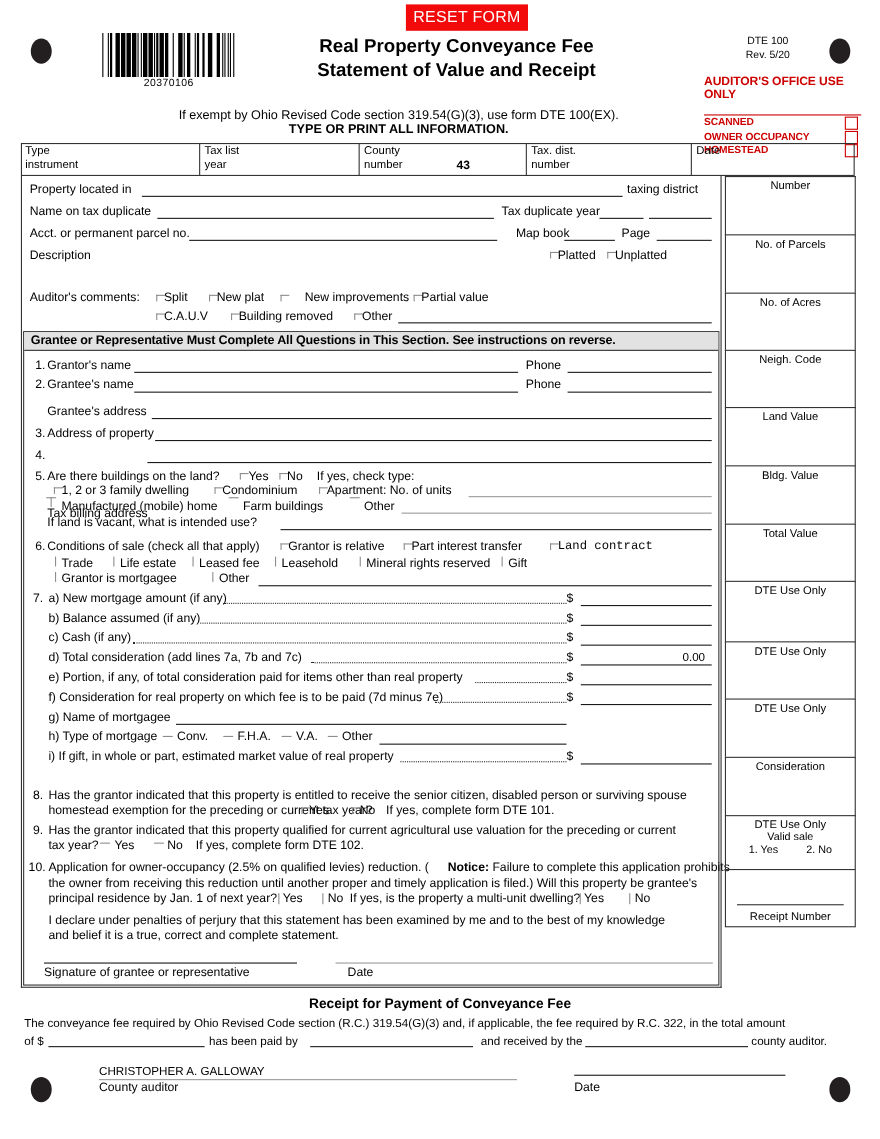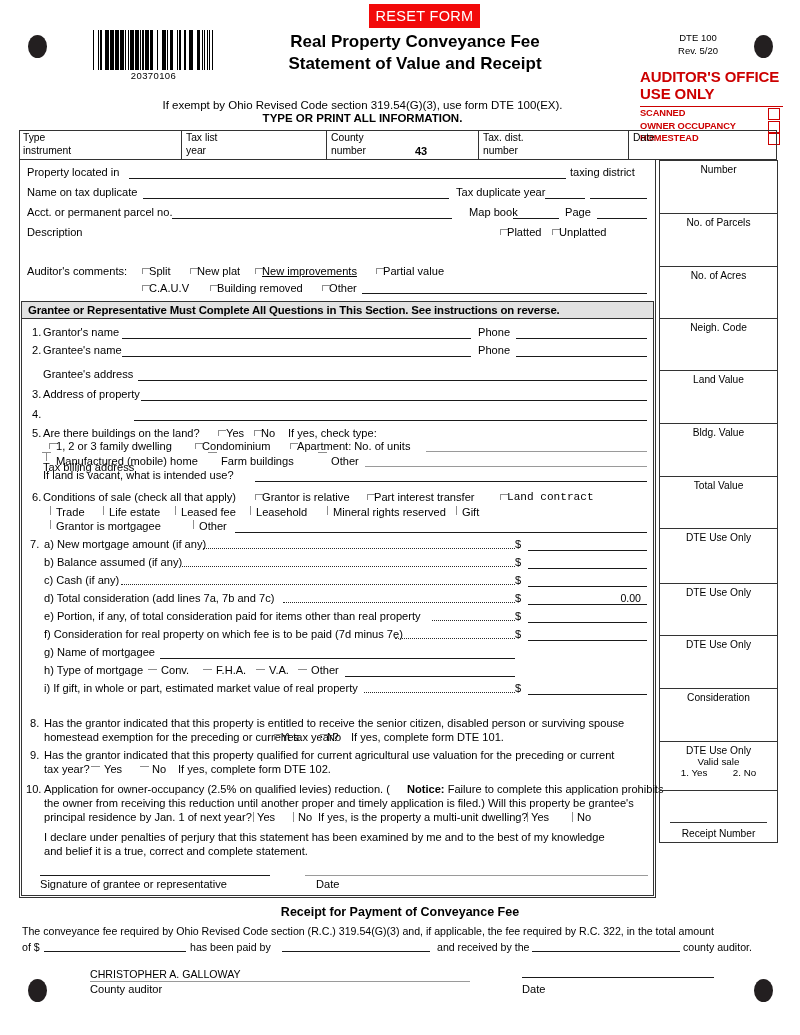--- a/index.html
+++ b/index.html
@@ -74,22 +74,22 @@
   }
 
   .dte-rev {
     position: absolute; left: 648px; top: 32px; width: 100px;
     text-align: center; font-size: 9.5px; line-height: 12.5px;
   }
 
   
   .aud-box { position: absolute; left: 640px; top: 68px; width: 145px; }
   .aud-hdr {
-    font-size: 15px; font-weight: bold; color: #cc0000;
-    border-bottom: 1.5px solid #cc0000; padding-bottom: 4px; letter-spacing: -.1px;
+    font-size: 11px; font-weight: bold; color: #cc0000;
+    border-bottom: 1.5px solid #cc0000; padding-bottom: 12px; letter-spacing: -.1px;
     width: 143px;
   }
   .aud-row {
     position: relative; height: 12.5px; font-size: 9.3px; color: #cc0000;
     font-weight: bold; letter-spacing: -.1px; line-height: 12.5px;
   }
   .aud-cb {
     position: absolute; right: 5px; top: 1px;
     width: 10px; height: 10px; border: 1.6px solid #cc0000; background: #fff;
   }
@@ -334,21 +334,21 @@
   <div class="abs t f11" style="left:507px; top:226px;">Platted</div>
   <div class="cbx" style="left:552px; top:229px;"></div>
   <div class="abs t f11" style="left:559px; top:226px;">Unplatted</div>
 
   <div class="abs t f11" style="left:27px; top:265px;">Auditor's comments:</div>
   <div class="cbx" style="left:142px; top:268px;"></div>
   <div class="abs t f11" style="left:149px; top:265px;">Split</div>
   <div class="cbx" style="left:190px; top:268px;"></div>
   <div class="abs t f11" style="left:197px; top:265px;">New plat</div>
   <div class="cbx" style="left:255px; top:268px;"></div>
-  <div class="abs t f11" style="left:262px; top:265px;text-decoration:underline;">New improvements</div>
+  <div class="abs t f11" style="left:277px; top:265px;">New improvements</div>
   <div class="cbx" style="left:376px; top:268px;"></div>
   <div class="abs t f11" style="left:383px; top:265px;">Partial value</div>
 
   <div class="cbx" style="left:142px; top:285px;"></div>
   <div class="abs t f11" style="left:149px; top:282px;">C.A.U.V</div>
   <div class="cbx" style="left:210px; top:285px;"></div>
   <div class="abs t f11" style="left:217px; top:282px;">Building removed</div>
   <div class="cbx" style="left:322px; top:285px;"></div>
   <div class="abs t f11" style="left:329px; top:282px;">Other</div>
   <div class="uline" style="left:362px; top:293px; width:285px;"></div>

